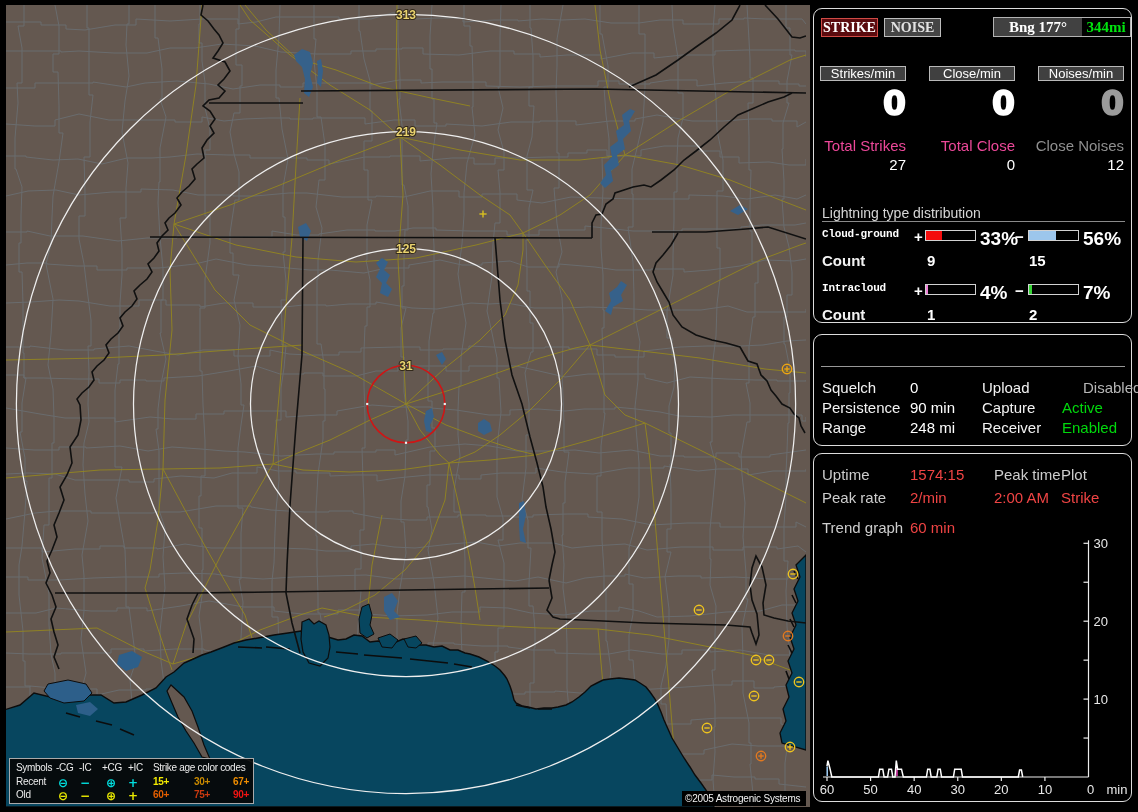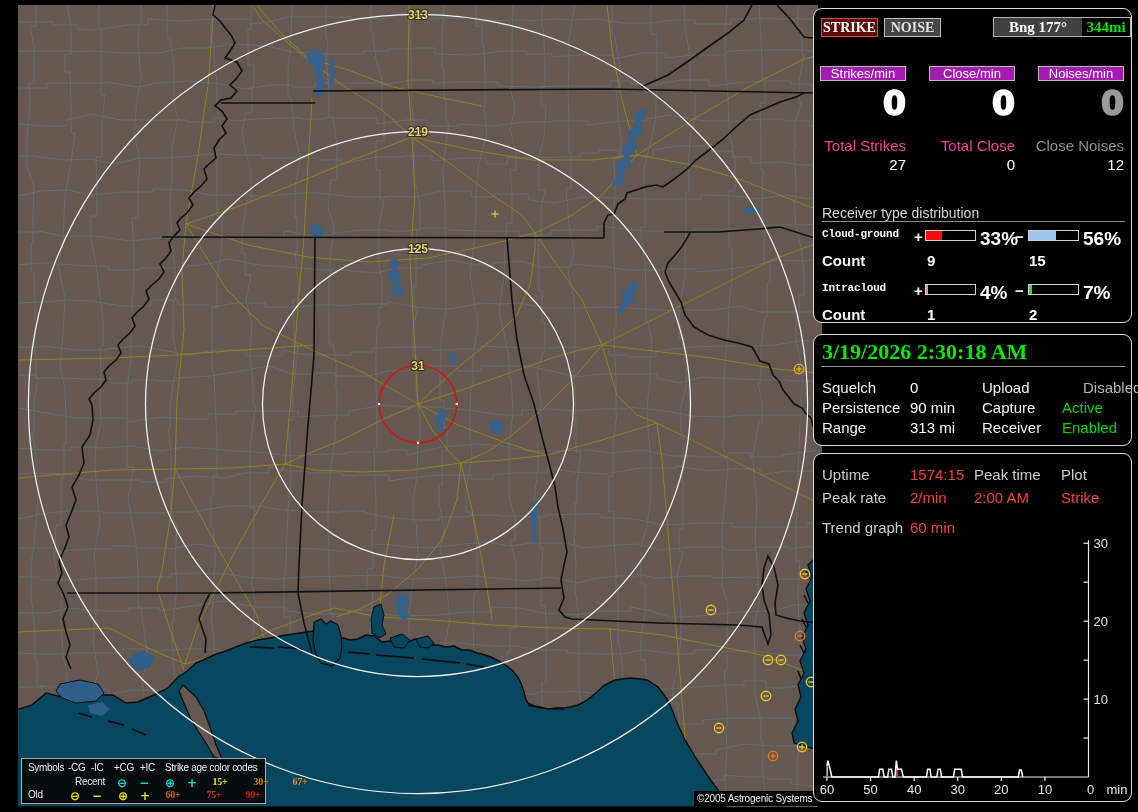--- a/index.html
+++ b/index.html
@@ -1,51 +1,51 @@
 <!DOCTYPE html>
 <html><head>
 <meta charset="utf-8">
 <style>
   * { margin:0; padding:0; box-sizing:border-box; }
   html,body { width:1138px; height:812px; background:#000; overflow:hidden;
     font-family:"Liberation Sans", sans-serif; }
   #stage { position:relative; width:1138px; height:812px; background:#000; }
 
   
-  #map { position:absolute; left:18px; top:5px; width:804px; height:802px; background:#645850;border-radius:21px; }
+  #map { position:absolute; left:6px; top:5px; width:804px; height:802px; background:#645850; }
   #map svg { position:absolute; left:0; top:0; }
 
   #legend { position:absolute; left:3px; top:753px; width:245px; height:46px;
     background:rgba(6,6,6,.93); border:1px solid #a9a9a9; color:#ececec;
     font-size:10px; letter-spacing:-0.3px;padding-left:45px; }
   #legend .lrow { position:absolute; left:0; width:100%; height:13px; }
   #legend .cell { position:absolute; white-space:nowrap; }
   #legend .sym { font-family:"DejaVu Sans", sans-serif; font-size:12px; font-weight:bold; text-align:center; width:22px; }
-  #legend .age { width:30px; text-align:center; font-weight:bold;font-family:Liberation Serif, serif; }
+  #legend .age { width:30px; text-align:center; font-weight:bold; }
 
   #copyright { position:absolute; left:676px; top:786px; width:124px; height:15px;
     background:#000; color:#f2f2f2; font-size:10px; line-height:15px; padding-left:3px; letter-spacing:-0.2px; white-space:nowrap; }
 
   
   .panel { position:absolute; left:813px; width:319px; background:#000;
     border:1px solid #dcdcdc; border-radius:9px; color:#fff; }
   #panel1 { top:8px;   height:315px; }
   #panel2 { top:334px; height:112px; }
   #panel3 { top:453px; height:349px; }
 
   .btn { position:absolute; font-weight:bold; font-size:14px; text-align:center; line-height:17px; height:19px; font-family:"Liberation Serif", serif; }
   #btn-strike { left:7px; top:9px; width:57px; background:#5a0b0e; border:1px solid #cf4a45; color:#fff; }
   #btn-noise  { left:70px; top:9px; width:57px; background:#454545; border:1px solid #bdbdbd; color:#e3e3e3; }
   #bngbox { position:absolute; left:179px; top:8px; width:138px; height:20px; border:1px solid #b3b3b3;
     font-weight:bold; font-size:15px; line-height:18px; font-family:"Liberation Serif", serif; }
   #bngbox .bl { position:absolute; left:0; top:0; bottom:0; width:88px; background:#414141; color:#fff; text-align:center; }
   #bngbox .br { position:absolute; right:0; top:0; bottom:0; width:48px; background:#000; color:#00e50e; text-align:center; }
 
   .statcol { position:absolute; top:57px; width:86px; height:110px; }
-  .statcol .chip { display:block; width:100%; height:15px; background:#a21caf; border:1px solid #b9b9b9;
+  .statcol .chip { display:block; width:100%; height:15px; background:#404040; border:1px solid #b9b9b9;
     color:#fff; font-size:13px; line-height:13px; text-align:center; }
   .statcol .bigzero { position:absolute; right:0; top:18px; font-family:"DejaVu Sans",sans-serif;
     font-size:33px; font-weight:bold; color:#fff; -webkit-text-stroke:1.7px #fff; letter-spacing:0; }
   .statcol.dim .bigzero { color:#9b9b9b; -webkit-text-stroke:1.7px #9b9b9b; }
   .statcol .tlabel { position:absolute; right:0; top:71px; font-size:15px; color:#ec4899; white-space:nowrap; }
   .statcol.dim .tlabel { color:#8f8f8f; }
   .statcol .tval { position:absolute; right:0; top:90px; font-size:15px; color:#fff; }
   #col1 { left:6px; } #col2 { left:115px; } #col3 { left:224px; }
 
   #disttitle { position:absolute; left:8px; top:196px; font-size:14px; color:#d6d6d6; }
@@ -66,21 +66,21 @@
     font-size:22px; font-weight:bold; color:#00e80e; white-space:nowrap; }
   #dtrule { position:absolute; left:7px; top:31px; width:304px; border-top:1px solid #989898; }
   .p2row { position:absolute; font-size:15px; }
   .p2row .l1 { position:absolute; left:8px;  color:#f2f2f2; white-space:nowrap;}
   .p2row .v1 { position:absolute; left:96px; color:#fff; white-space:nowrap;}
   .p2row .l2 { position:absolute; left:168px; color:#f2f2f2; white-space:nowrap;}
   .p2row .v2 { position:absolute; left:248px; white-space:nowrap;}
 
   .p3row { position:absolute; font-size:15px; }
   .p3row span { position:absolute; white-space:nowrap; }
-  .p3row .c1 { left:8px; } .p3row .c2 { left:96px; } .p3row .c3 { left:160px; } .p3row .c4 { left:247px; }
+  .p3row .c1 { left:8px; } .p3row .c2 { left:96px; } .p3row .c3 { left:180px; } .p3row .c4 { left:247px; }
   .lbl { color:#cdcdcd; } .val { color:#ef4444; }
 
   #trendsvg { position:absolute; left:0; top:0; }
 </style>
 </head>
 <body>
 
 <div id="stage">
 
   <div id="map">
@@ -300,21 +300,21 @@
 
     <div id="legend">
       <div class="lrow" style="top:3px;">
         <span class="cell" style="left:6px;">Symbols</span>
         <span class="cell" style="left:46px;">-CG</span>
         <span class="cell" style="left:69px;">-IC</span>
         <span class="cell" style="left:92px;">+CG</span>
         <span class="cell" style="left:118px;">+IC</span>
         <span class="cell" style="left:143px;">Strike age color codes</span>
       </div>
-      <div class="lrow" style="top:16.5px;margin-left:47px;" id="legrow0">
+      <div class="lrow" style="top:16.5px;" id="legrow0">
           <span class="cell " style="left: 6px;">Recent</span>
           <span class="cell sym" style="left: 42px; color: rgb(0, 222, 222);">⊖</span>
           <span class="cell sym" style="left: 64px; color: rgb(0, 222, 222);">−</span>
           <span class="cell sym" style="left: 90px; color: rgb(0, 222, 222);">⊕</span>
           <span class="cell sym" style="left: 112px; color: rgb(0, 222, 222);">+</span>
           <span class="cell age" style="left: 136px; color: rgb(242, 234, 0);">15+</span>
           <span class="cell age" style="left: 177px; color: rgb(201, 138, 0);">30+</span>
           <span class="cell age" style="left: 216px; color: rgb(239, 141, 0);">67+</span>
         </div>
       <div class="lrow" style="top:30px;" id="legrow1">
@@ -352,21 +352,21 @@
       <span class="tlabel">Total Close</span>
       <span class="tval">0</span>
     </div>
     <div class="statcol dim" id="col3">
       <span class="chip">Noises/min</span>
       <span class="bigzero">0</span>
       <span class="tlabel">Close Noises</span>
       <span class="tval">12</span>
     </div>
 
-    <div id="disttitle">Receiver type distribution</div>
+    <div id="disttitle">Lightning type distribution</div>
     <div id="distrule"></div>
 
     <div class="drow" style="top:219px;">
       <span class="dname">Cloud-ground</span>
       <span class="sign" style="left:100px;">+</span>
       <span class="bar" style="left:111px;">
           <i style="width: 33%; background: rgb(244, 13, 13);"></i>
         </span>
       <span class="pct" style="left:166px;">33%</span>
       <span class="sign" style="left:201px;">−</span>
@@ -395,37 +395,36 @@
       <span class="pct" style="left:269px;">7%</span>
     </div>
     <div class="crow" style="top:297px;">
       <span class="cname">Count</span>
       <span class="cv1">1</span>
       <span class="cv2">2</span>
     </div>
   </div>
 
   <div class="panel" id="panel2">
-    <div id="datetime">3/19/2026 2:30:18 AM</div>
     <div id="dtrule"></div>
     <div class="p2row" style="top:44px;">
       <span class="l1">Squelch</span>
       <span class="v1">0</span>
       <span class="l2">Upload</span>
       <span class="v2" style="color: rgb(182, 182, 182); margin-left: 21px;">Disabled</span>
     </div>
     <div class="p2row" style="top:64px;">
       <span class="l1">Persistence</span>
       <span class="v1">90 min</span>
       <span class="l2">Capture</span>
       <span class="v2" style="color: rgb(0, 216, 12);">Active</span>
     </div>
     <div class="p2row" style="top:84px;">
       <span class="l1">Range</span>
-      <span class="v1">313 mi</span>
+      <span class="v1">248 mi</span>
       <span class="l2">Receiver</span>
       <span class="v2" style="color: rgb(0, 216, 12);">Enabled</span>
     </div>
   </div>
 
   <div class="panel" id="panel3">
     <svg id="trendsvg" width="317" height="347" viewBox="0 0 317 347">
         <g stroke="#ededed" stroke-width="1.2" fill="none">
           <line x1="274.5" y1="86.3" x2="274.5" y2="323"></line>
           <line x1="9" y1="323" x2="274.5" y2="323"></line>

